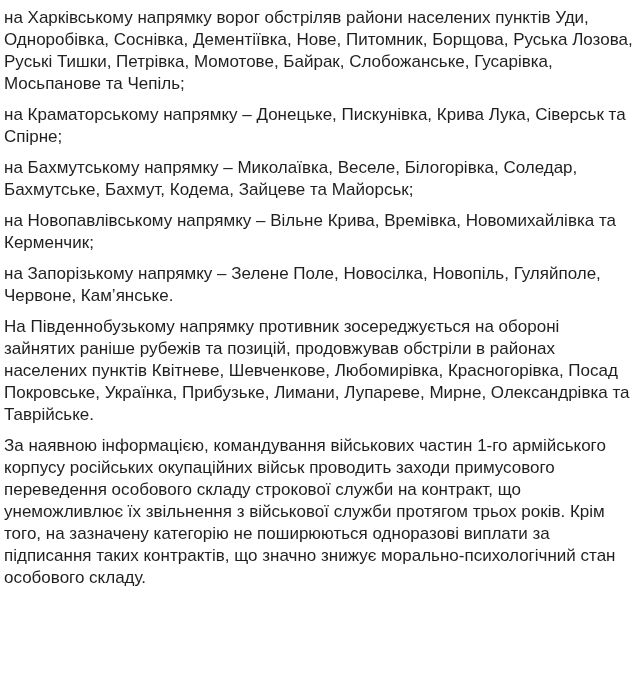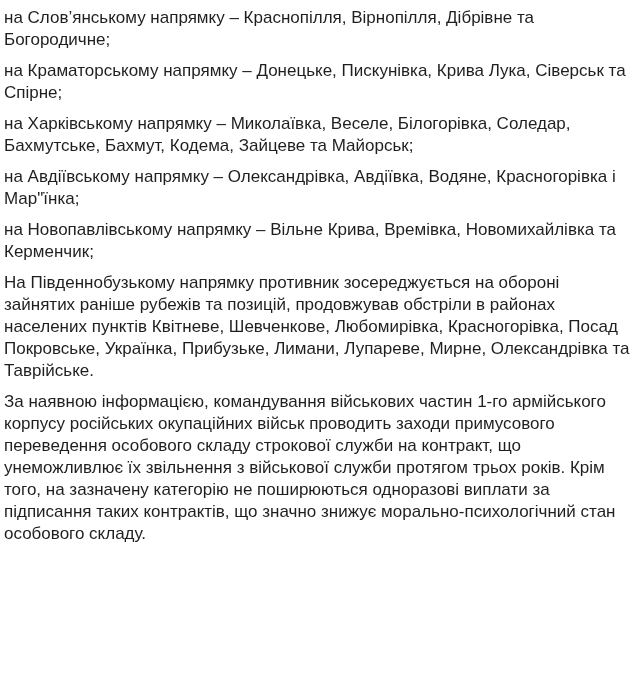--- a/index.html
+++ b/index.html
@@ -22,20 +22,20 @@
     word-spacing: normal;
   }
   .report p:last-child {
     margin-bottom: 0;
   }
 </style>
 </head>
 <body>
 
 <div class="report">
-  <p>на Слов’янському напрямку – Краснопілля, Вірнопілля, Дібрівне та Богородичне;</p>
+  <p>на Харківському напрямку ворог обстріляв райони населених пунктів Уди, Одноробівка, Соснівка, Дементіївка, Нове, Питомник, Борщова, Руська Лозова, Руські Тишки, Петрівка, Момотове, Байрак, Слобожанське, Гусарівка, Мосьпанове та Чепіль;</p>
   <p>на Краматорському напрямку – Донецьке, Пискунівка, Крива Лука, Сіверськ та Спірне;</p>
-  <p>на Харківському напрямку – Миколаївка, Веселе, Білогорівка, Соледар, Бахмутське, Бахмут, Кодема, Зайцеве та Майорськ;</p>
-  <p>на Авдіївському напрямку – Олександрівка, Авдіївка, Водяне, Красногорівка і Мар"їнка;</p>
+  <p>на Бахмутському напрямку – Миколаївка, Веселе, Білогорівка, Соледар, Бахмутське, Бахмут, Кодема, Зайцеве та Майорськ;</p>
   <p>на Новопавлівському напрямку – Вільне Крива, Времівка, Новомихайлівка та Керменчик;</p>
+  <p>на Запорізькому напрямку – Зелене Поле, Новосілка, Новопіль, Гуляйполе, Червоне, Кам’янське.</p>
   <p>На Південнобузькому напрямку противник зосереджується на обороні зайнятих раніше рубежів та позицій, продовжував обстріли в районах населених пунктів Квітневе, Шевченкове, Любомирівка, Красногорівка, Посад Покровське, Українка, Прибузьке, Лимани, Лупареве, Мирне, Олександрівка та Таврійське.</p>
   <p>За наявною інформацією, командування військових частин 1-го армійського корпусу російських окупаційних військ проводить заходи примусового переведення особового складу строкової служби на контракт, що унеможливлює їх звільнення з військової служби протягом трьох років. Крім того, на зазначену категорію не поширюються одноразові виплати за підписання таких контрактів, що значно знижує морально-психологічний стан особового складу.</p>
 </div>
 
 </body></html>

